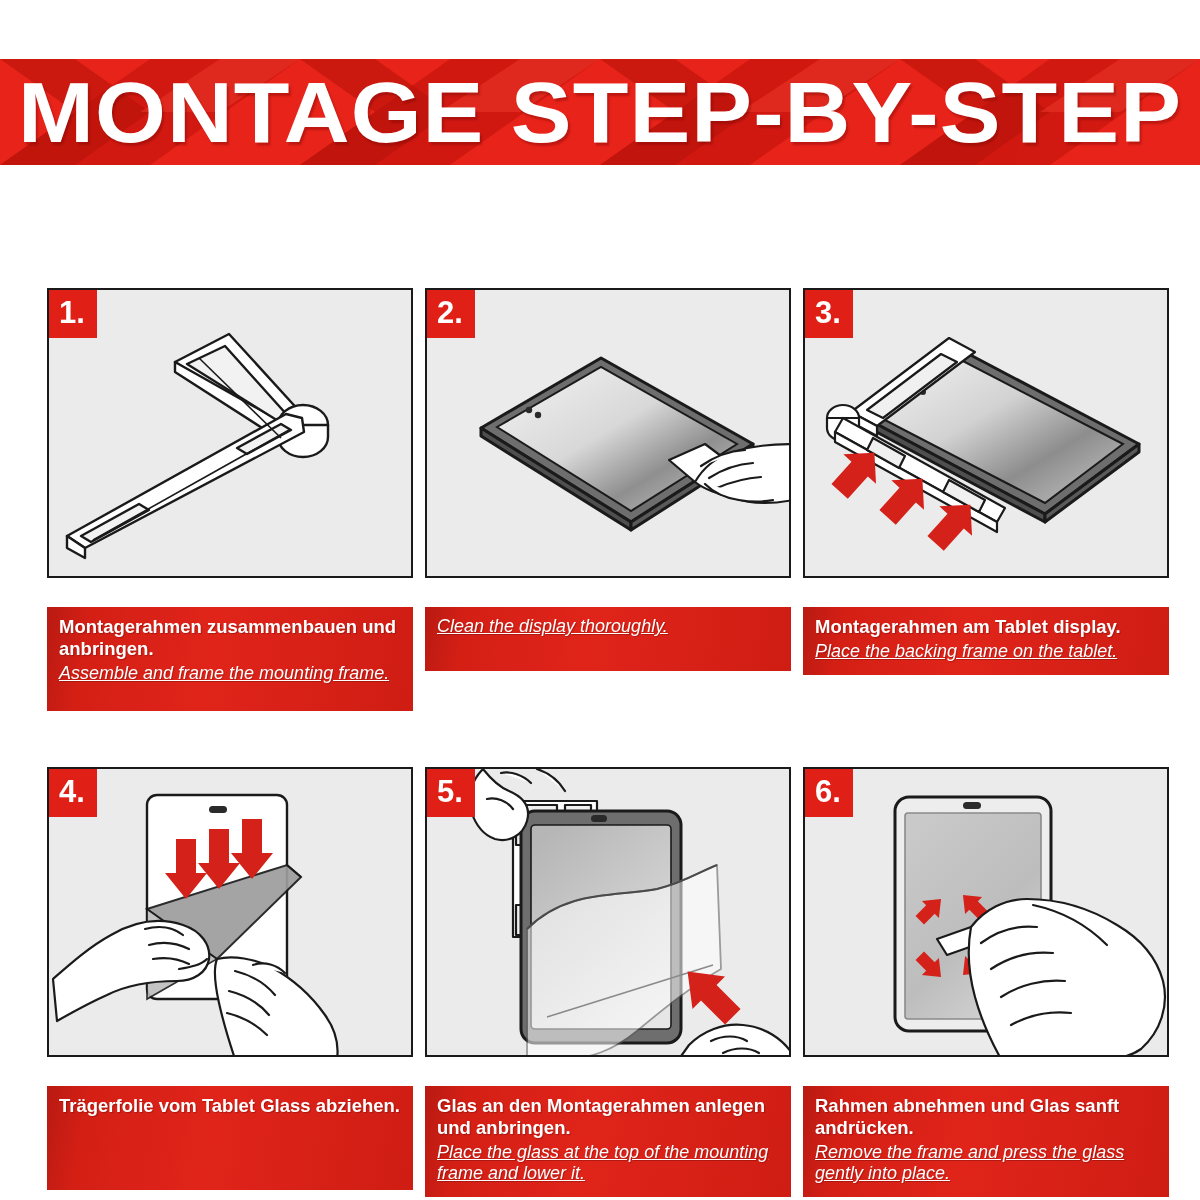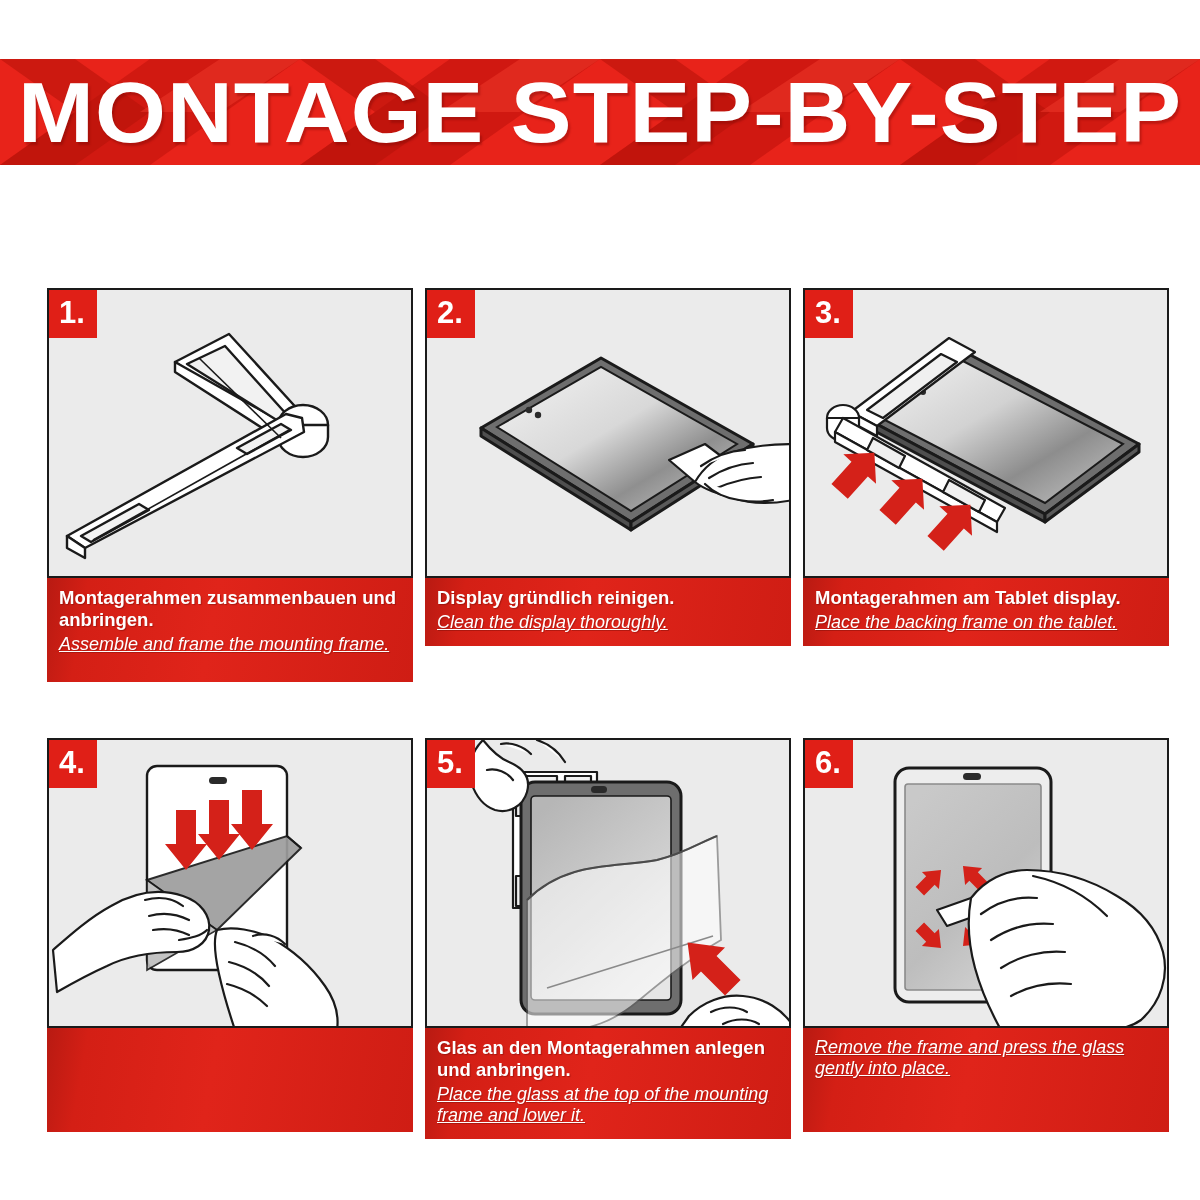--- a/index.html
+++ b/index.html
@@ -108,20 +108,21 @@
     box-sizing: border-box;
   }
 
   .panel-caption {
     width: 366px;
     min-height: 64px;
     background: linear-gradient(100deg, #b81a12 0%, #d41f15 11%, #e0241a 45%, #cf1d14 100%);
     color: #ffffff;
     padding: 9px 12px 13px 12px;
     box-sizing: border-box;
+    margin-top: 29px;
   }
   .panel.tall-caption .panel-caption {
     min-height: 104px;
   }
   .caption-de {
     font-family: "Liberation Sans Narrow", "Liberation Sans", sans-serif;
     font-weight: bold;
     font-size: 18.5px;
     line-height: 22px;
     margin: 0 0 3px 0;
@@ -232,21 +233,20 @@
                 <path d="M268,170 C282,160 296,155 312,154"></path>
                 <path d="M276,182 C290,173 304,168 320,167"></path>
                 <path d="M284,192 C298,186 312,182 328,181"></path>
                 <path d="M272,188 C280,196 292,202 306,204 C318,206 330,206 340,204"></path>
               </g>
             </g>
           </svg>
           <div class="step-badge">2.</div>
         </div>
         <div class="panel-caption">
-          <p class="caption-de">Display gründlich reinigen.</p>
           <p class="caption-en">Clean the display thoroughly.</p>
         </div>
       </div>
 
       <div class="panel">
         <div class="panel-figure">
           <svg viewBox="0 0 366 290">
             <defs>
               <linearGradient id="screen3" x1="0" y1="0" x2="1" y2="1">
                 <stop offset="0%" stop-color="#f2f2f2"></stop>
@@ -337,20 +337,21 @@
               <path d="M168,190 C184,186 206,190 222,198 C244,210 262,226 276,246 C286,260 290,276 288,290 L186,290 C180,272 174,252 170,234 C166,216 164,200 168,190 Z"></path>
               <path d="M186,202 C202,206 216,214 226,226"></path>
               <path d="M180,222 C196,226 210,234 220,246"></path>
               <path d="M178,244 C194,248 208,256 218,266"></path>
               <path d="M204,196 C216,192 228,196 236,204"></path>
             </g>
           </svg>
           <div class="step-badge">4.</div>
         </div>
         <div class="panel-caption">
+          <p class="caption-de">Trägerfolie vom Tablet Glass abziehen.</p>
         </div>
       </div>
 
       <div class="panel tall-caption">
         <div class="panel-figure">
           <svg viewBox="0 0 366 290">
             <defs>
               <linearGradient id="screen5" x1="0.2" y1="0" x2="0.8" y2="1">
                 <stop offset="0%" stop-color="#b6b6b6"></stop>
                 <stop offset="55%" stop-color="#cfcfcf"></stop>
@@ -445,18 +446,19 @@
               <path d="M176,174 C192,162 212,156 232,158"></path>
               <path d="M186,200 C204,188 226,182 248,184"></path>
               <path d="M196,228 C214,216 238,210 260,212"></path>
               <path d="M206,256 C224,246 246,242 266,244"></path>
               <path d="M228,136 C256,142 282,156 302,176"></path>
             </g>
           </svg>
           <div class="step-badge">6.</div>
         </div>
         <div class="panel-caption">
+          <p class="caption-de">Rahmen abnehmen und Glas sanft andrücken.</p>
           <p class="caption-en">Remove the frame and press the glass gently into place.</p>
         </div>
       </div>
     </div>
   </div>
 </div>
 
 </body></html>

